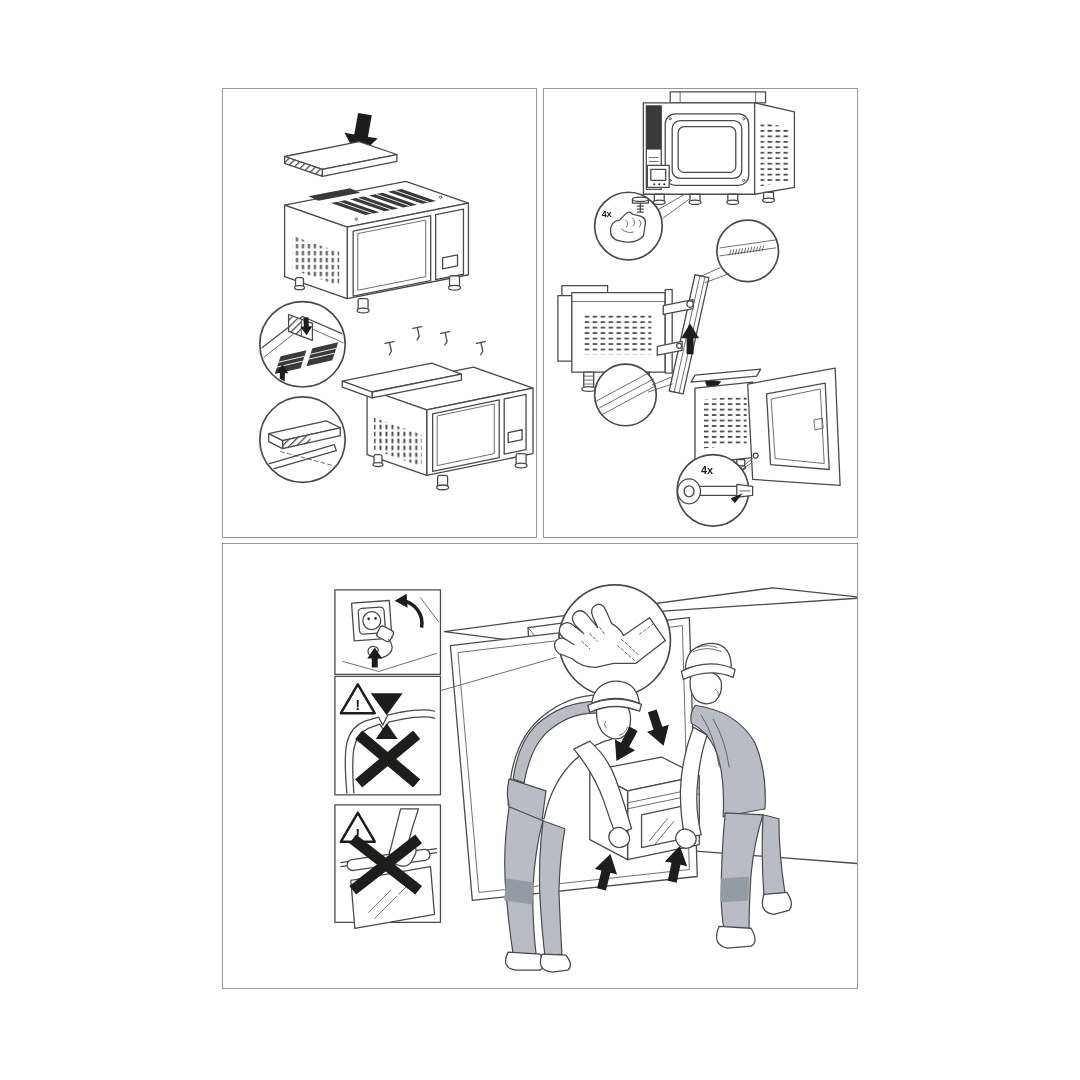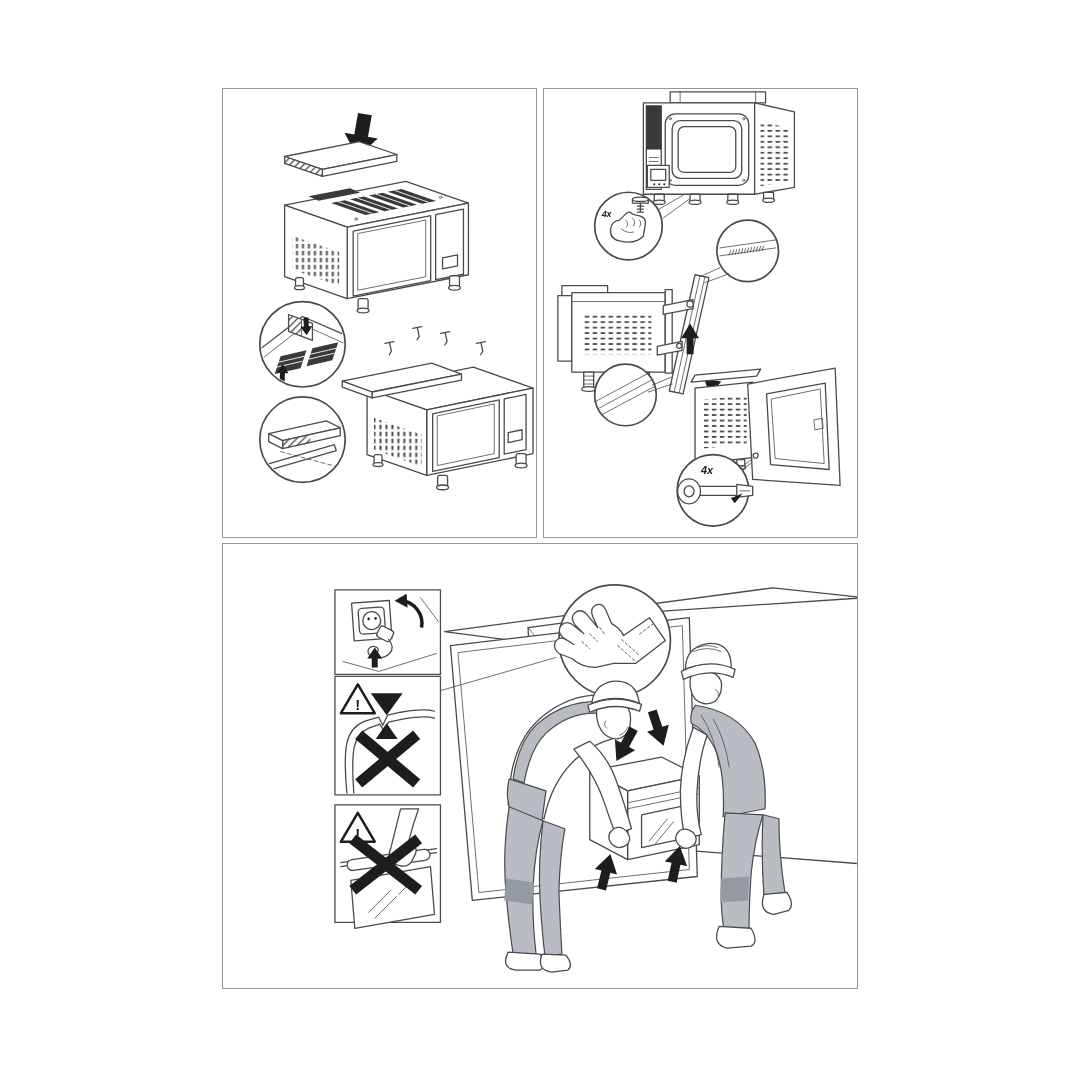--- a/index.html
+++ b/index.html
@@ -1,19 +1,19 @@
 <!DOCTYPE html>
 <html><head>
 <meta charset="utf-8">
 <style>
   html,body{margin:0;padding:0;background:#ffffff;}
   .page{position:relative;width:1080px;height:1080px;background:#ffffff;font-family:"Liberation Sans",sans-serif;overflow:hidden;}
   .panel{position:absolute;background:#ffffff;border:1px solid #979797;box-sizing:border-box;}
   #panel-top-left{left:222px;top:88px;width:315px;height:450px;}
-  #panel-top-right{left:543px;top:88px;width:315px;height:450px;font-style:italic;}
+  #panel-top-right{left:543px;top:88px;width:315px;height:450px;}
   #panel-bottom{left:222px;top:543px;width:636px;height:446px;}
   svg{display:block;width:100%;height:100%;}
   .ln{fill:none;stroke:#4a4a4d;stroke-width:1.3;stroke-linecap:round;stroke-linejoin:round;}
   .thin{stroke-width:.8;}
   .fw{fill:#ffffff;stroke:#4a4a4d;stroke-width:1.3;stroke-linejoin:round;}
   .fw2{fill:#ffffff;stroke:#4a4a4d;stroke-width:1.7;stroke-linejoin:round;}
   .ink{fill:#1d1d1b;stroke:none;}
   .dk{fill:#3a3a3a;stroke:none;}
   .gray{fill:#b9bdc3;stroke:#4a4a4d;stroke-width:1.2;stroke-linejoin:round;}
   .dgray{fill:#959ba3;stroke:none;}

